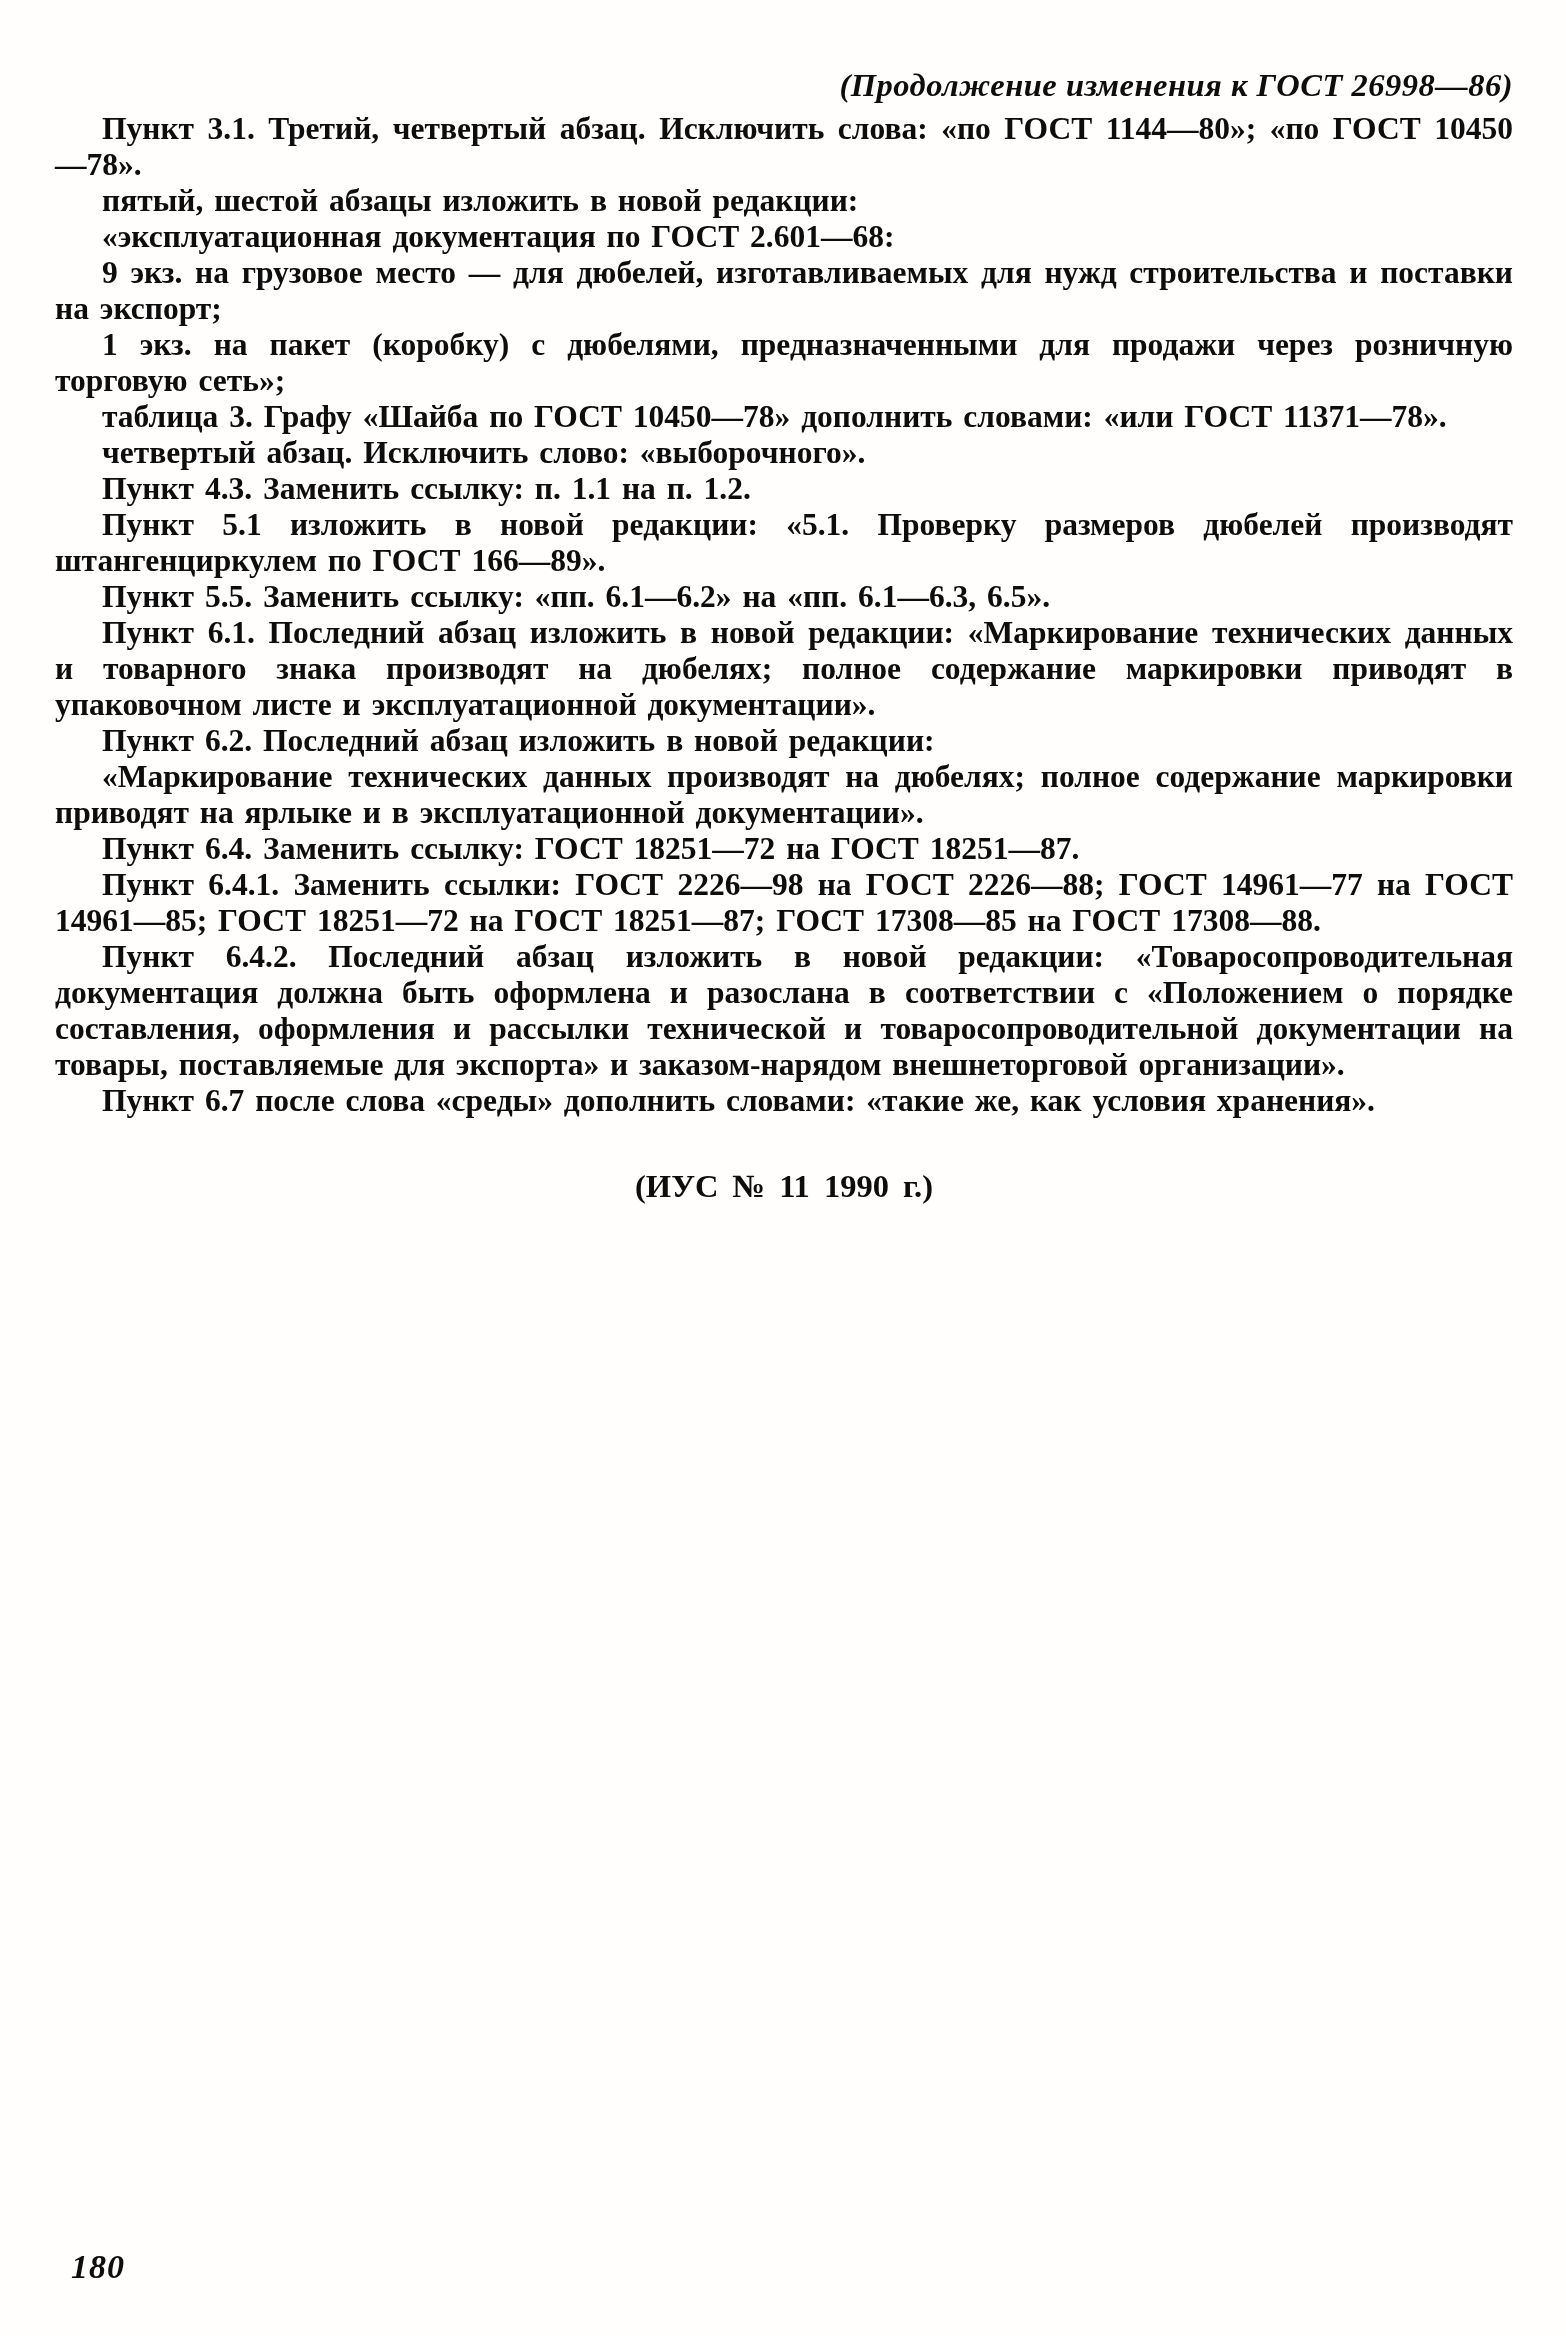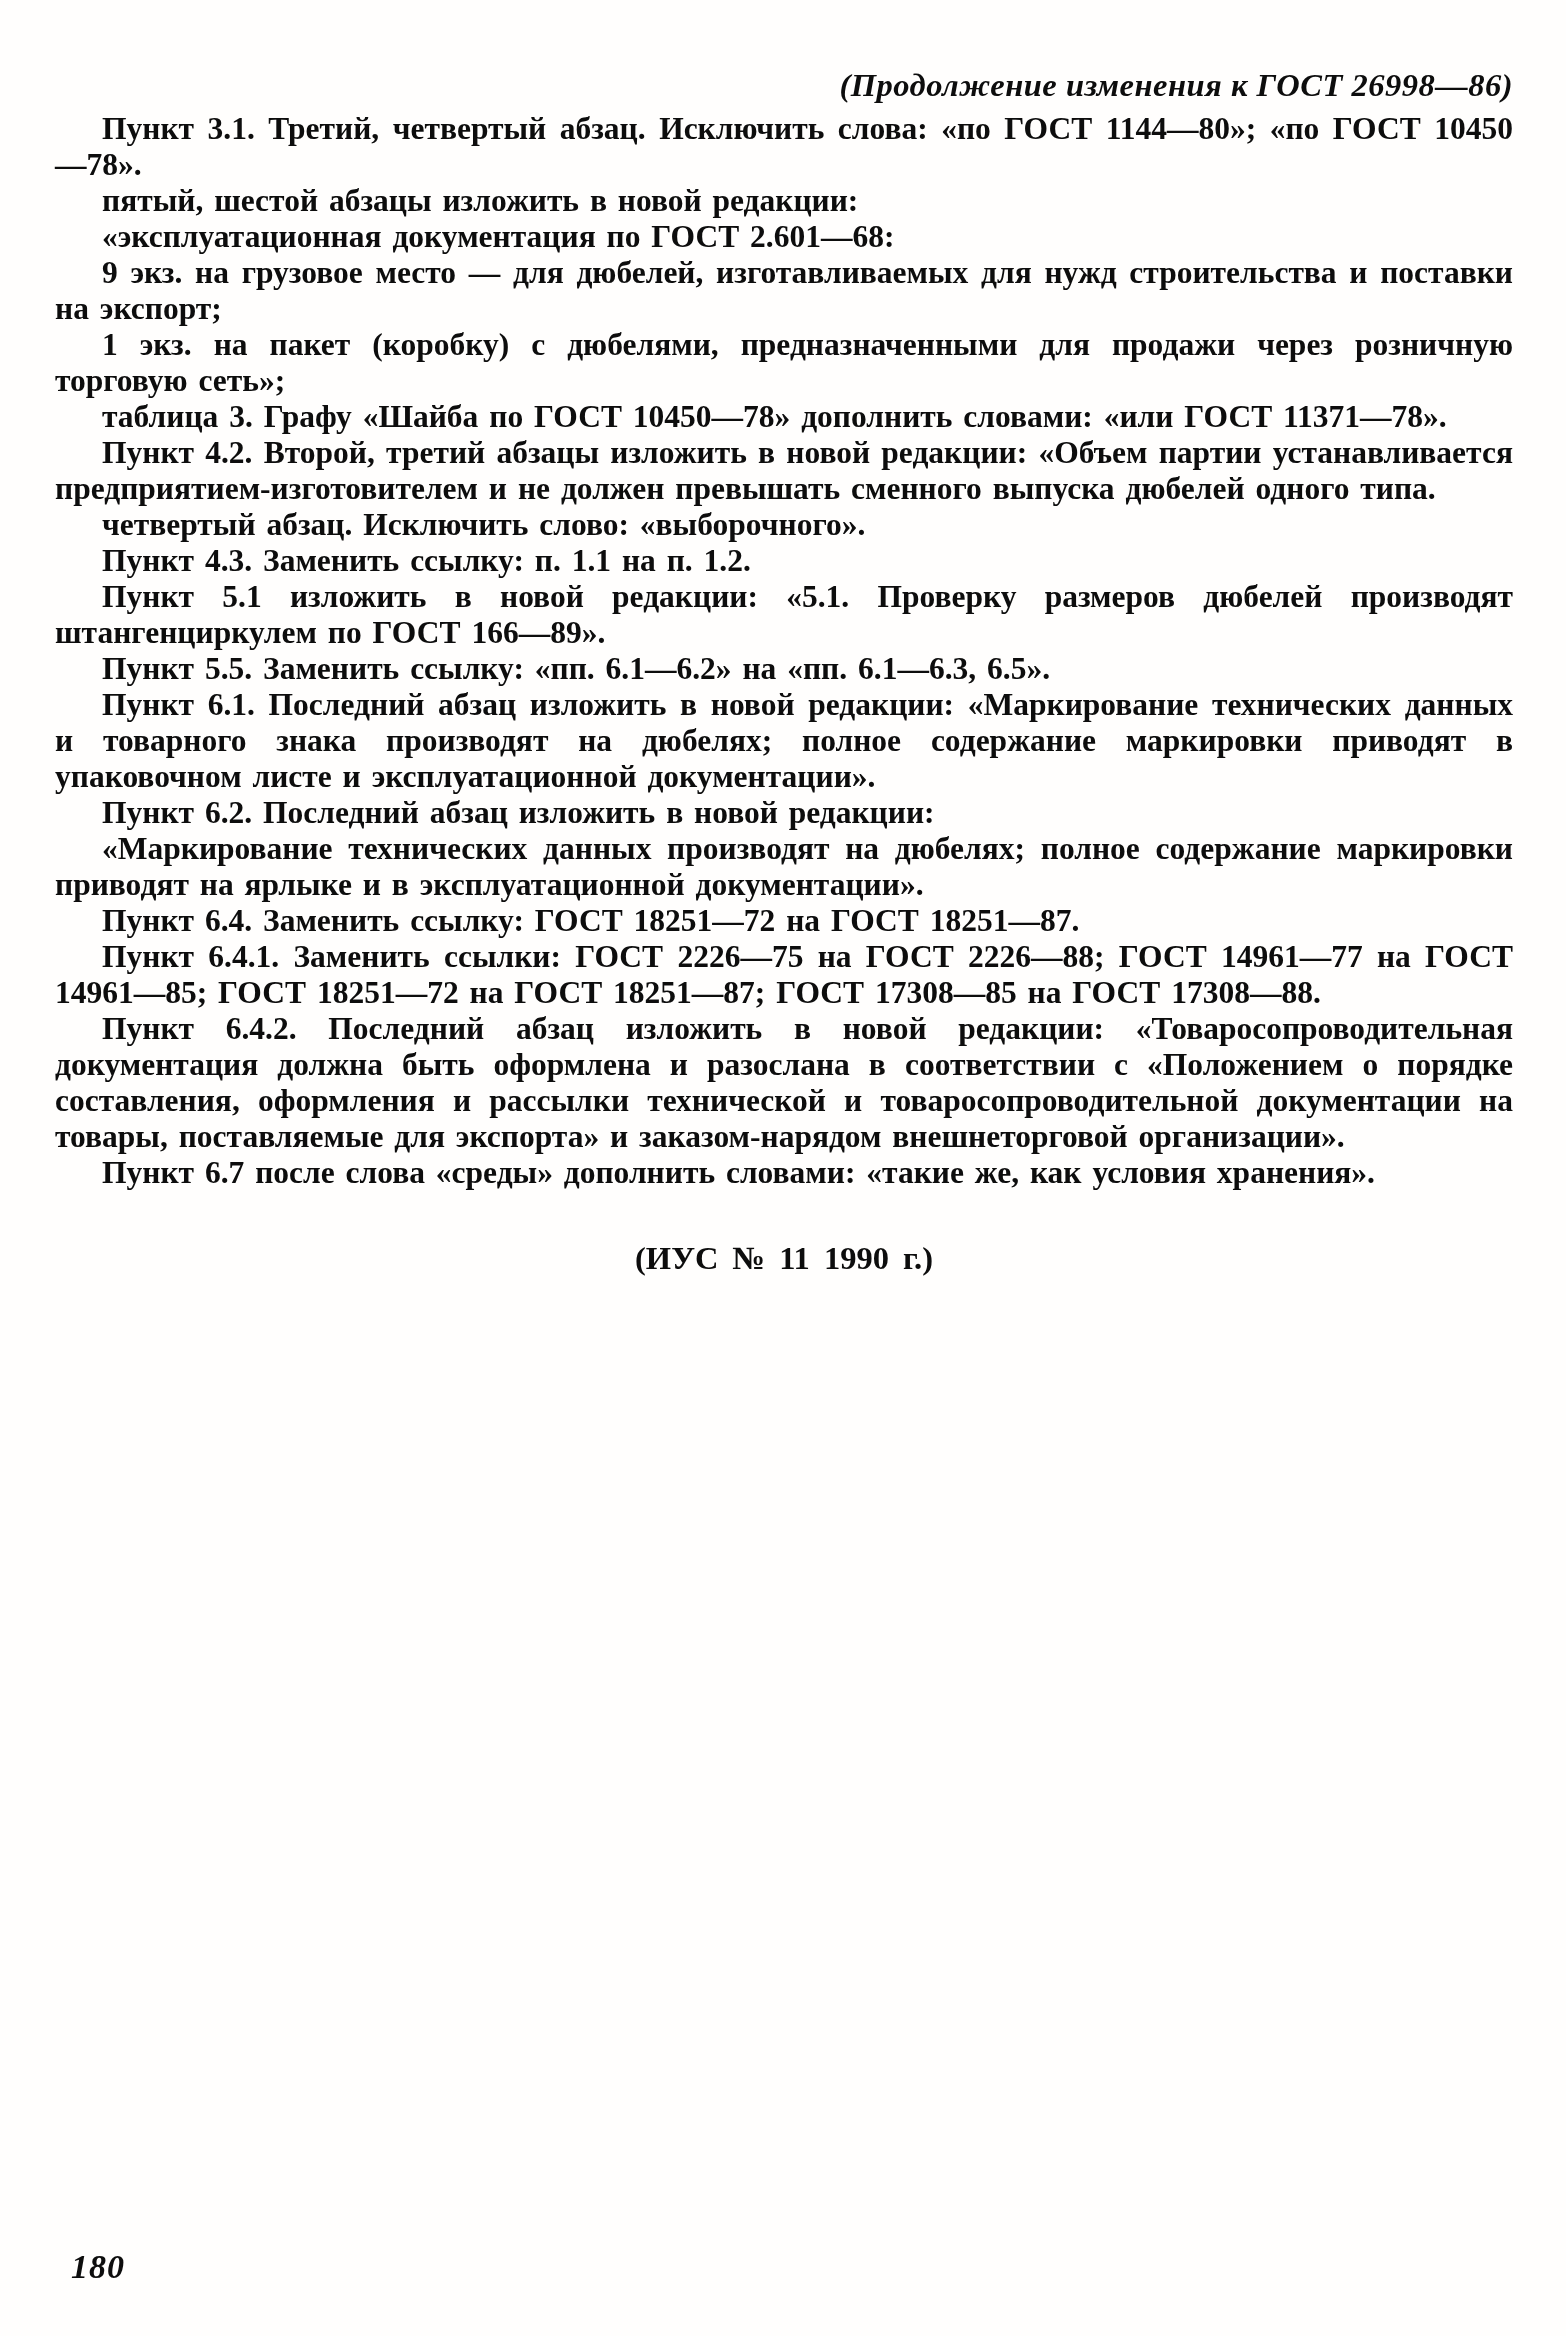--- a/index.html
+++ b/index.html
@@ -71,30 +71,29 @@
   <div class="header-line">(Продолжение изменения к ГОСТ 26998—86)</div>
 
   <div class="doc-body">
 
     <p class="para">Пункт 3.1. Третий, четвертый абзац. Исключить слова: «по ГОСТ 1144—80»; «по ГОСТ 10450—78».</p>
       <p class="para">пятый, шестой абзацы изложить в новой редакции:</p>
       <p class="para">«эксплуатационная документация по ГОСТ 2.601—68:</p>
       <p class="para">9 экз. на грузовое место — для дюбелей, изготавливаемых для нужд строительства и поставки на экспорт;</p>
       <p class="para">1 экз. на пакет (коробку) с дюбелями, предназначенными для продажи через розничную торговую сеть»;</p>
       <p class="para">таблица 3. Графу «Шайба по ГОСТ 10450—78» дополнить словами: «или ГОСТ 11371—78».</p>
-      <p class="para">Пункт 4.2. Второй, третий абзацы изложить в новой редакции: «Объем партии устанавливается предприятием-изготовителем и не должен превышать сменного выпуска дюбелей одного типа.</p>
       <p class="para">четвертый абзац. Исключить слово: «выборочного».</p>
       <p class="para">Пункт 4.3. Заменить ссылку: п. 1.1 на п. 1.2.</p>
       <p class="para">Пункт 5.1 изложить в новой редакции: «5.1. Проверку размеров дюбелей производят штангенциркулем по ГОСТ 166—89».</p>
       <p class="para">Пункт 5.5. Заменить ссылку: «пп. 6.1—6.2» на «пп. 6.1—6.3, 6.5».</p>
       <p class="para">Пункт 6.1. Последний абзац изложить в новой редакции: «Маркирование технических данных и товарного знака производят на дюбелях; полное содержание маркировки приводят в упаковочном листе и эксплуатационной документации».</p>
       <p class="para">Пункт 6.2. Последний абзац изложить в новой редакции:</p>
       <p class="para">«Маркирование технических данных производят на дюбелях; полное содержание маркировки приводят на ярлыке и в эксплуатационной документации».</p>
       <p class="para">Пункт 6.4. Заменить ссылку: ГОСТ 18251—72 на ГОСТ 18251—87.</p>
-      <p class="para">Пункт 6.4.1. Заменить ссылки: ГОСТ 2226—75 на ГОСТ 2226—88; ГОСТ 14961—77 на ГОСТ 14961—85; ГОСТ 18251—72 на ГОСТ 18251—87; ГОСТ 17308—85 на ГОСТ 17308—88.</p>
+      <p class="para">Пункт 6.4.1. Заменить ссылки: ГОСТ 2226—98 на ГОСТ 2226—88; ГОСТ 14961—77 на ГОСТ 14961—85; ГОСТ 18251—72 на ГОСТ 18251—87; ГОСТ 17308—85 на ГОСТ 17308—88.</p>
       <p class="para">Пункт 6.4.2. Последний абзац изложить в новой редакции: «Товаросопроводительная документация должна быть оформлена и разослана в соответствии с «Положением о порядке составления, оформления и рассылки технической и товаросопроводительной документации на товары, поставляемые для экспорта» и заказом-нарядом внешнеторговой организации».</p>
       <p class="para">Пункт 6.7 после слова «среды» дополнить словами: «такие же, как условия хранения».</p>
       <div class="footer-line">(ИУС № 11 1990 г.)</div>
   </div>
 
   <div class="page-number">180</div>
 
 </div>
 
 

